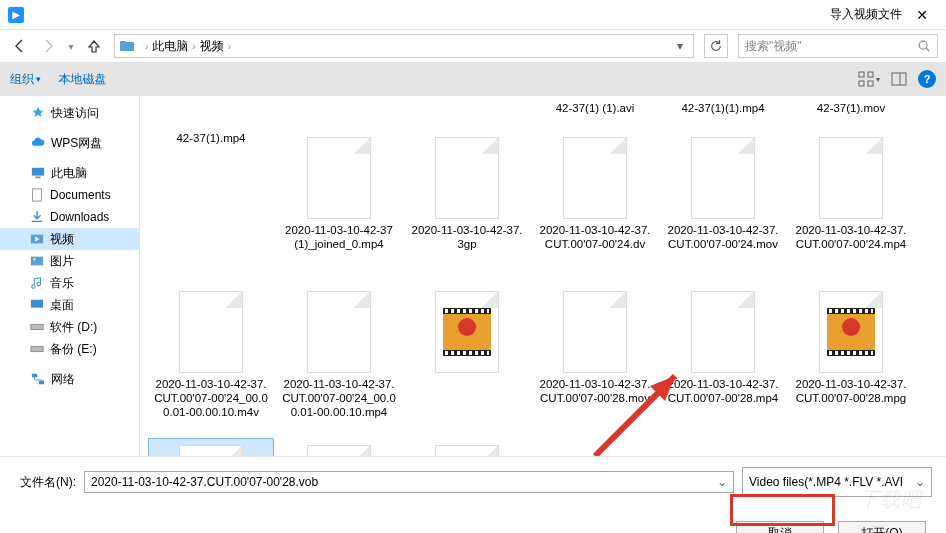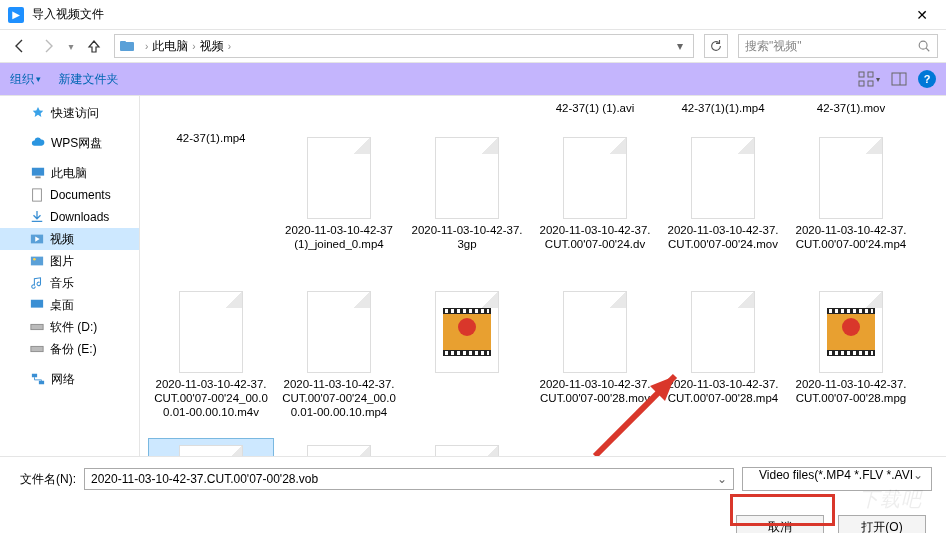--- a/index.html
+++ b/index.html
@@ -1,34 +1,34 @@
 <!DOCTYPE html>
 <html><head>
 <meta charset="utf-8">
 <style>
 * { box-sizing: border-box; margin: 0; padding: 0; font-family: "Microsoft YaHei", "Segoe UI", sans-serif; font-size: 12px; }
 body { background: #fff; width: 946px; height: 533px; overflow: hidden; position: relative; }
 
 .titlebar { height: 30px; display: flex; align-items: center; padding: 0 4px 0 8px; border-bottom: 1px solid #e5e5e5; }
 .titlebar .app-icon { width: 16px; height: 16px; background: #1e90ff; border-radius: 2px; margin-right: 8px; display: flex; align-items: center; justify-content: center; color: #fff; font-size: 10px; }
-.titlebar .title { flex: 1; }
+.titlebar .title { flex: 1; text-align: right; }
 .titlebar .close { width: 40px; height: 28px; display: flex; align-items: center; justify-content: center; font-size: 14px; cursor: pointer; }
 
 .navbar { height: 32px; display: flex; align-items: center; padding: 4px 8px; gap: 4px; }
 .nav-btn { width: 24px; height: 24px; display: flex; align-items: center; justify-content: center; color: #555; cursor: pointer; }
 .nav-btn.disabled { color: #bbb; }
 .crumb-bar { flex: 1; height: 24px; border: 1px solid #ccc; display: flex; align-items: center; padding: 0 4px; margin: 0 4px; }
 .crumb-bar .folder-icon { width: 16px; height: 16px; margin-right: 6px; }
 .crumb-bar .sep { margin: 0 4px; color: #888; font-size: 10px; }
 .crumb-dd { width: 18px; text-align: center; color: #666; }
 .refresh-btn { width: 24px; height: 24px; border: 1px solid #ccc; display: flex; align-items: center; justify-content: center; margin-left: 2px; }
 .search-box { width: 200px; height: 24px; border: 1px solid #ccc; display: flex; align-items: center; padding: 0 6px; margin-left: 6px; color: #888; }
 .search-box .mag { margin-left: auto; }
 
-.toolbar { height: 34px; border-top: 1px solid #e5e5e5; border-bottom: 1px solid #e5e5e5; display: flex; align-items: center; padding: 0 10px; background: #c4b5fd; }
+.toolbar { height: 34px; border-top: 1px solid #e5e5e5; border-bottom: 1px solid #e5e5e5; display: flex; align-items: center; padding: 0 10px; background: #e5e5e5; }
 .toolbar .tb-item { color: #0066b3; margin-right: 18px; display: flex; align-items: center; gap: 2px; }
 .toolbar .right { margin-left: auto; display: flex; align-items: center; gap: 8px; }
 .view-btn { width: 22px; height: 22px; display: flex; align-items: center; justify-content: center; color: #555; }
 .help-btn { width: 18px; height: 18px; border-radius: 50%; background: #0078d7; color: #fff; display: flex; align-items: center; justify-content: center; font-size: 11px; font-weight: bold; }
 
 .body-row { display: flex; height: 360px; }
 .sidebar { width: 140px; border-right: 1px solid #e5e5e5; padding: 6px 0; overflow: hidden; }
 .side-item { height: 22px; display: flex; align-items: center; padding-left: 31px; gap: 6px; cursor: pointer; }
 .side-item.indent { padding-left: 30px; }
 .side-item.selected { background: #cde8ff; }
@@ -49,21 +49,21 @@
 .file-thumb.video .film .balloon { position:absolute; top:10px; left:50%; transform:translateX(-50%); width:18px; height:18px; border-radius:50%; background:#d9372b; }
 .file-name { font-size: 11.5px; line-height: 14px; word-break: break-all; max-height: 56px; overflow: hidden; }
 
 .arrow-annot { position: absolute; pointer-events: none; }
 
 .bottom { border-top: 1px solid #e5e5e5; padding: 10px 14px 8px; }
 .fn-row { display: flex; align-items: center; gap: 8px; margin-bottom: 24px; }
 .fn-label { width: 62px; text-align: right; }
 .fn-input { flex: 1; height: 22px; border: 1px solid #aaa; padding: 0 6px; display: flex; align-items: center; }
 .fn-input .dd { margin-left: auto; color: #666; }
-.filter-box { width: 190px; height: 24px; border: 1px solid #aaa; padding: 0 16px; display: flex; white-space: nowrap; overflow: hidden; }
+.filter-box { width: 190px; height: 30px; border: 1px solid #aaa; padding: 0 6px; display: flex; align-items: center; white-space: nowrap; overflow: hidden; }
 .filter-box .dd { margin-left: auto; color: #666; }
 .btn-row { display: flex; justify-content: flex-end; gap: 14px; padding-right: 6px; }
 .dlg-btn { width: 88px; height: 24px; border: 1px solid #aaa; background: #f4f4f4; display: flex; align-items: center; justify-content: center; cursor: pointer; }
 .highlight-box { border: 3px solid #d9372b; position: absolute; pointer-events: none; }
 .watermark { position: absolute; right: 24px; bottom: 20px; font-size: 20px; color: rgba(0,0,0,0.07); font-style: italic; pointer-events: none; letter-spacing: 1px; margin-top: 34px; }
 
 svg { display: block; }
 </style>
 </head>
 <body>
@@ -120,21 +120,21 @@
         </svg>
       </span>
   </div>
 </div>
 
 <div class="toolbar">
   <span class="tb-item">
       <span>组织</span> 
       <span style="font-size:9px">▾</span>
     </span>
-  <span class="tb-item">新建文件夹</span>
+  <span class="tb-item">本地磁盘</span>
   <div class="right">
     <div class="view-btn">
         <svg width="16" height="16" viewBox="0 0 16 16">
           <rect x="1" y="1" width="5" height="5" fill="none" stroke="#666"></rect>
           <rect x="10" y="1" width="5" height="5" fill="none" stroke="#666"></rect>
           <rect x="1" y="10" width="5" height="5" fill="none" stroke="#666"></rect>
           <rect x="10" y="10" width="5" height="5" fill="none" stroke="#666"></rect>
         </svg>
         <span style="font-size:8px;margin-left:2px">▾</span>
       </div>

